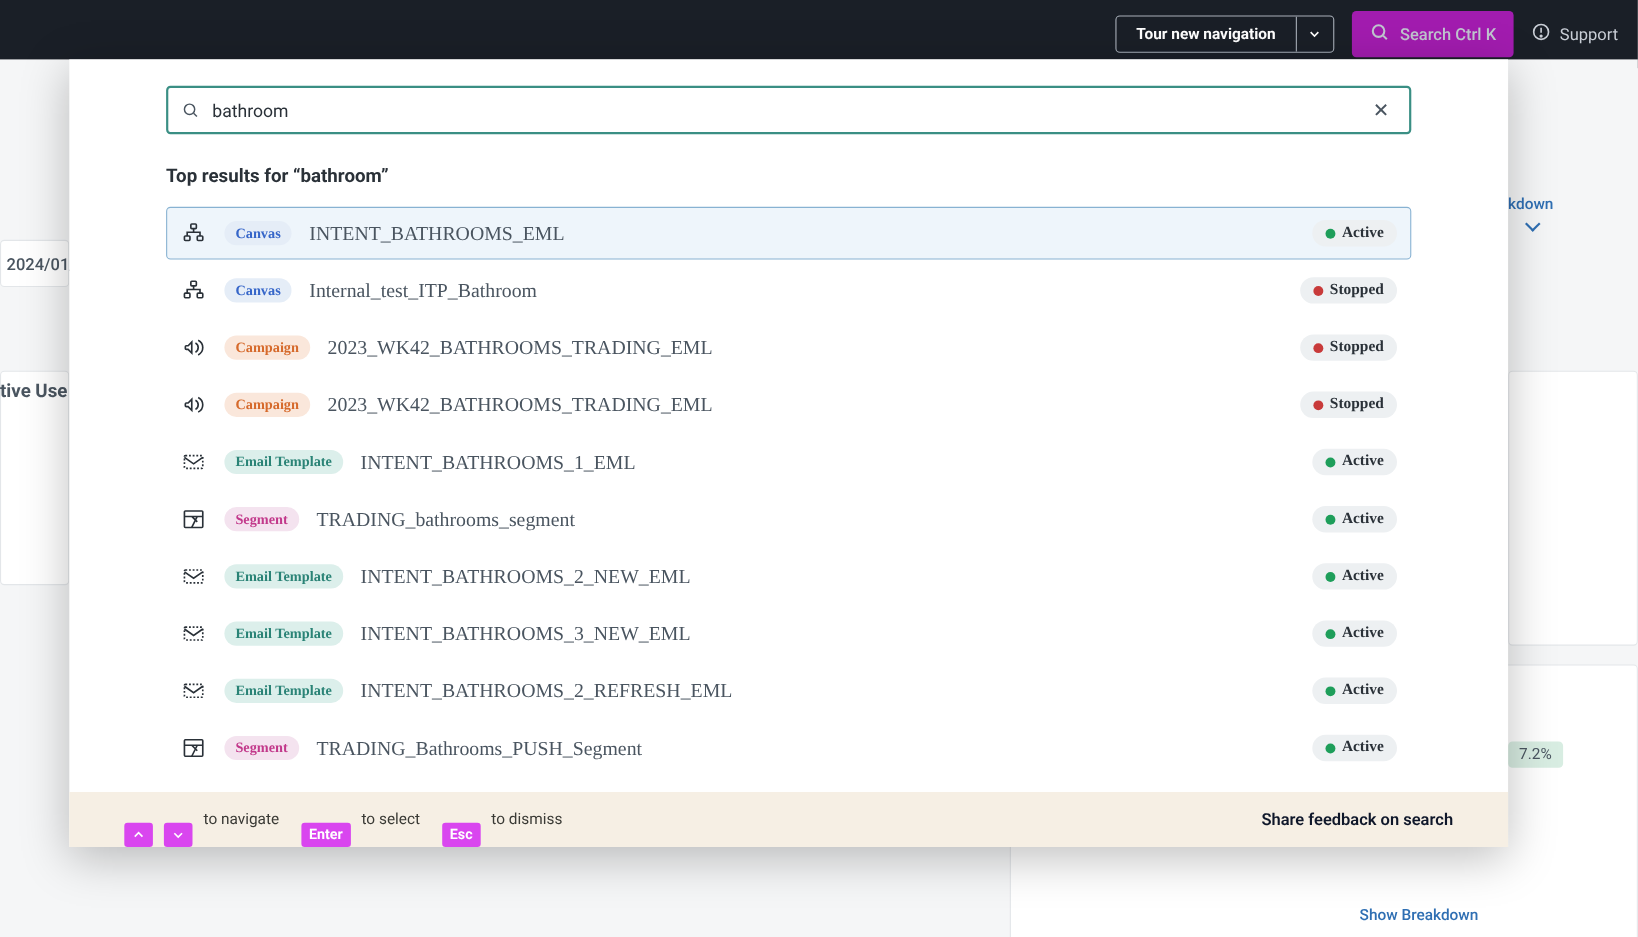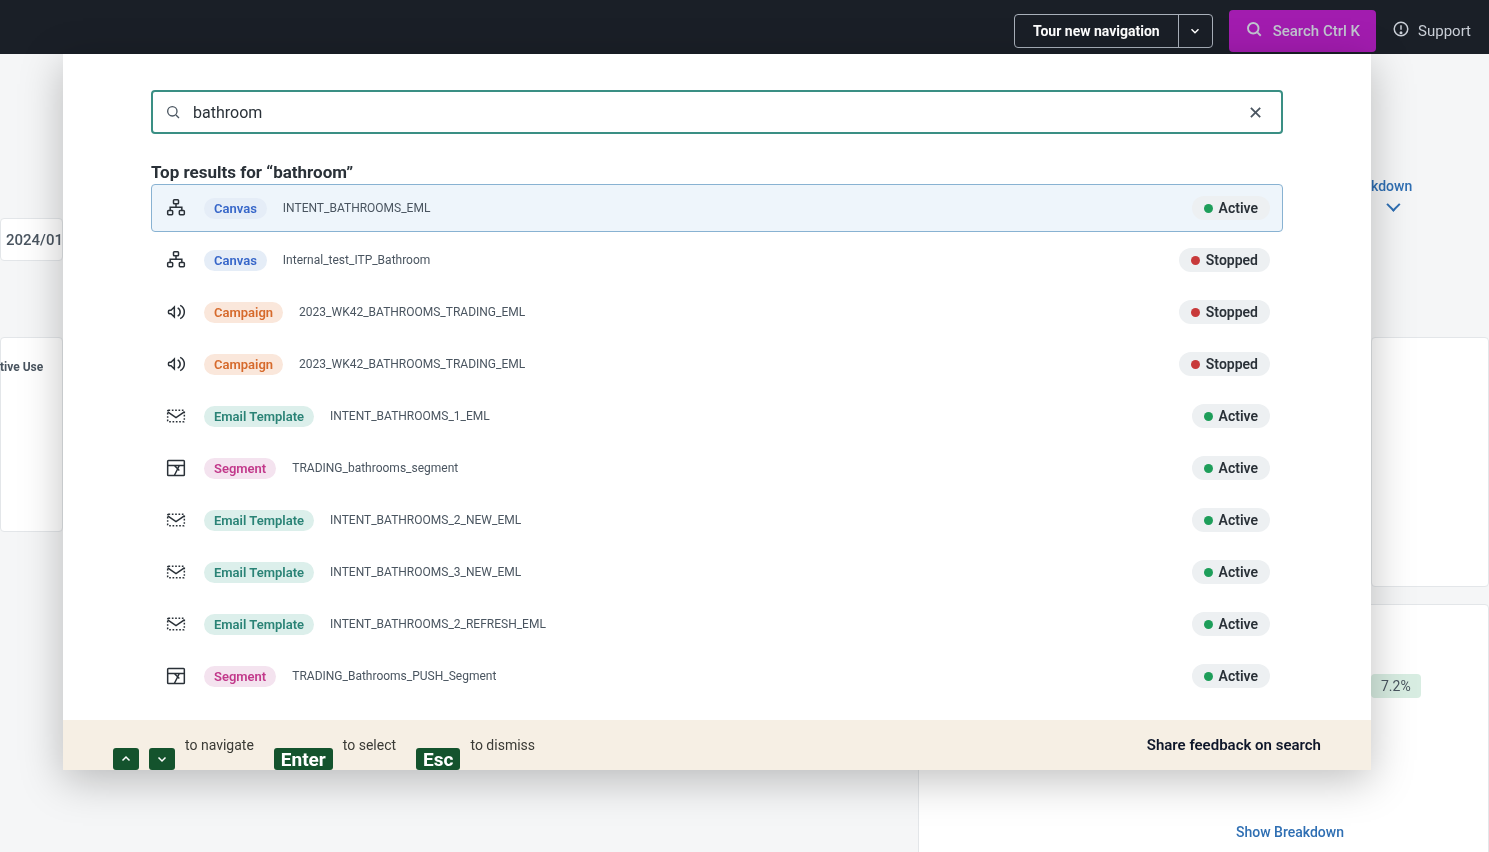--- a/index.html
+++ b/index.html
@@ -111,21 +111,21 @@
     left: 63px;
     width: 1308px;
     height: 716px;
     background: #fff;
     display: flex;
     flex-direction: column;
     box-shadow: 0 10px 40px rgba(0,0,0,0.25);
   }
   .modal-body {
     flex: 1;
-    padding: 36px 88px 10px 88px;
+    padding: 24px 88px 10px 88px;
     overflow: hidden;
   }
 
   .search-wrap {
     display: flex;
     align-items: center;
     border: 2px solid #3a8f84;
     border-radius: 4px;
     height: 44px;
     padding: 0 12px;
@@ -148,24 +148,25 @@
   }
 
   .results-heading {
     margin-top: 28px;
     font-size: 17px;
     font-weight: 700;
     color: #2a3138;
   }
 
   .result-list {
-    margin-top: 2px;
+    margin-top: 18px;
     display: flex;
     flex-direction: column;
     gap: 4px;
+    font-family: Liberation Serif, serif;
   }
   .result-row {
     display: flex;
     align-items: center;
     gap: 16px;
     height: 48px;
     padding: 0 12px;
     border-radius: 4px;
     border: 1px solid transparent;
     cursor: pointer;
@@ -188,21 +189,21 @@
     border-radius: 12px;
     font-size: 13px;
     font-weight: 600;
     flex-shrink: 0;
   }
   .type-canvas { background: #e5edf7; color: #3666c9; }
   .type-campaign { background: #fae7db; color: #d66a2c; }
   .type-email { background: #dcefeb; color: #2a8376; }
   .type-segment { background: #f4e3ef; color: #c2398b; }
   .row-name {
-    font-size: 12px;
+    font-size: 18px;
     color: #4a5560;
   }
   .row-spacer { flex: 1; }
   .status-pill {
     display: flex;
     align-items: center;
     gap: 6px;
     background: #edf0f2;
     border-radius: 14px;
     padding: 4px 12px;
@@ -221,25 +222,25 @@
     height: 50px;
     background: #f6efe4;
     display: flex;
     align-items: center;
     padding: 0 50px;
     gap: 10px;
     font-size: 14px;
     color: #3a3a35;
   }
   .key {
-    background: #14532d;
+    background: #d946ef;
     color: #fff;
     border-radius: 3px;
     font-weight: 700;
-    font-size: 19px;
+    font-size: 13px;
     display: inline-flex;
     align-items: center;
     justify-content: center;
     padding: 2px 7px;
     min-width: 22px;
     height: 22px;
     margin-top: 28px;
   }
   .key.arrow svg { width: 12px; height: 12px; }
   .foot-lbl { margin-right: 10px; }
@@ -290,21 +291,21 @@
     </span>
     <span>Support</span>
   </div>
 </div>
 
 <div class="bg-fade">
   <div class="bg-card" style="left:0;top:164px;width:63px;height:43px;"></div>
   <div class="bg-text" style="left:6px;top:177px;font-size:15px;">2024/01/</div>
 
   <div class="bg-card" style="left:0;top:283px;width:63px;height:195px;"></div>
-  <div class="bg-text" style="left:0px;top:306px;font-size:12px;font-weight:700;">tive Use</div>
+  <div class="bg-text" style="left:0px;top:292px;font-size:17px;font-weight:700;">tive Use</div>
 
   <div class="bg-text bg-link" style="position:absolute;left:1371px;top:124px;">
     <span>kdown</span>
       <span class="chev"></span>
   </div>
   <div class="bg-text bg-link" style="position:absolute;left:1371px;top:492px;">
     <span>kdown</span>
       <span class="chev"></span>
   </div>
   <div class="bg-card" style="left:1371px;top:283px;width:118px;height:250px;"></div>

